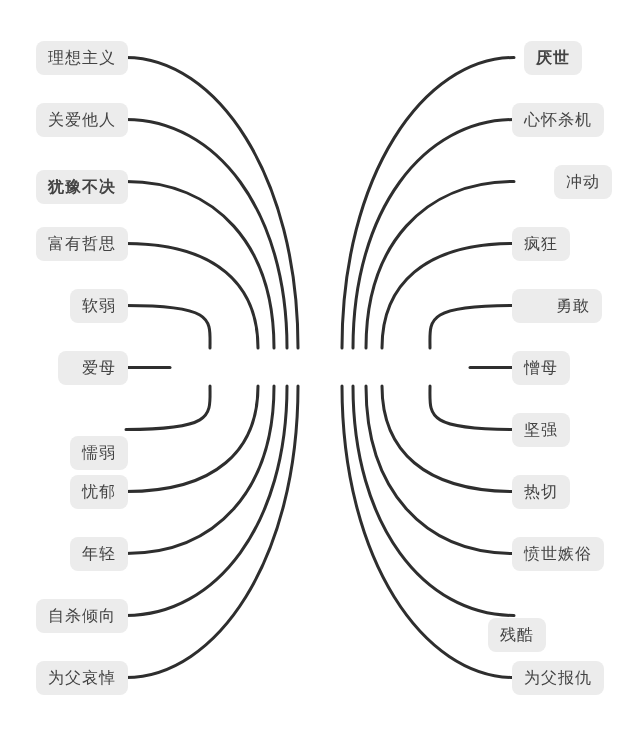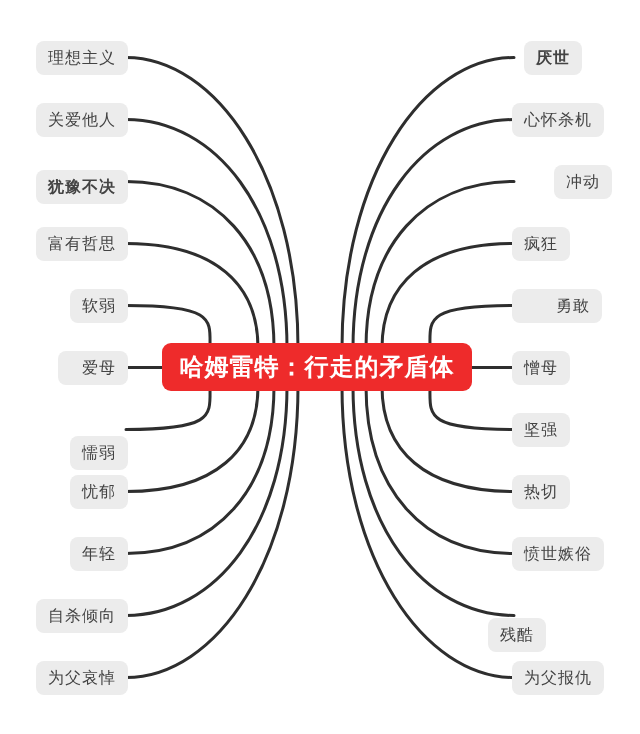--- a/index.html
+++ b/index.html
@@ -84,21 +84,20 @@
       <path d="M 514 243.5 C 424 243.5, 382 285, 382 348" class="curve"></path>
       <path d="M 514 305.5 C 424 305.5, 430 320, 430 348" class="curve"></path>
       <path d="M 514 367.5 L 470 367.5" class="curve"></path>
       <path d="M 514 429.5 C 424 429.5, 430 415, 430 386" class="curve"></path>
       <path d="M 514 491.5 C 424 491.5, 382 450, 382 386" class="curve"></path>
       <path d="M 514 553.5 C 424 553.5, 366 490, 366 386" class="curve"></path>
       <path d="M 514 615.5 C 424 615.5, 353 525, 353 386" class="curve"></path>
       <path d="M 514 677.5 C 424 677.5, 342 560, 342 386" class="curve"></path>
     </svg>
 
-  <div id="central-topic">哈姆雷特：行走的矛盾体</div>
 
   <div id="nodes">
       <div class="node left" style="top: 57.5px; right: 512px;">理想主义</div>
       <div class="node left" style="top: 119.5px; right: 512px;">关爱他人</div>
       <div class="node left" style="top: 187px; right: 512px; font-weight: bold;">犹豫不决</div>
       <div class="node left" style="top: 243.5px; right: 512px;">富有哲思</div>
       <div class="node left" style="top: 305.5px; right: 512px;">软弱</div>
       <div class="node left" style="top: 367.5px; right: 512px; padding-left: 24px;">爱母</div>
       <div class="node left" style="top: 453px; right: 512px;">懦弱</div>
       <div class="node left" style="top: 491.5px; right: 512px;">忧郁</div>

